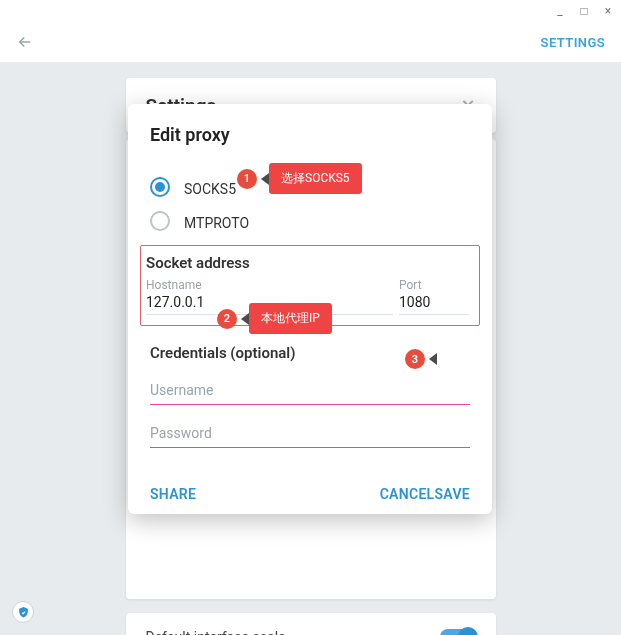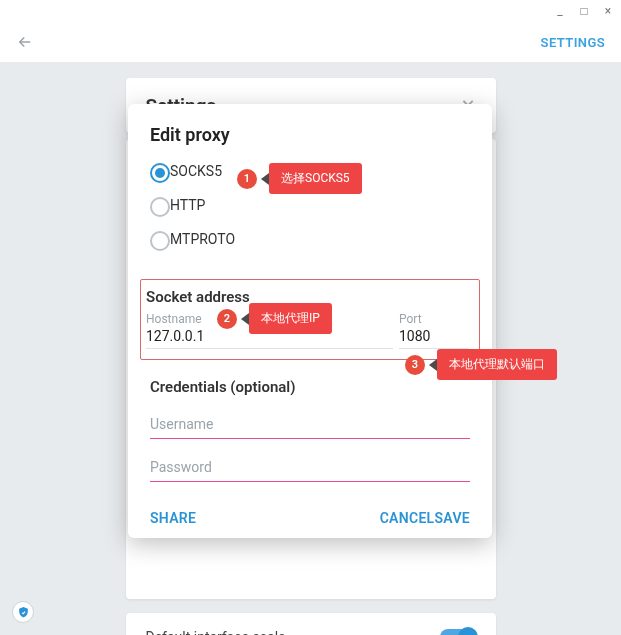--- a/index.html
+++ b/index.html
@@ -22,39 +22,39 @@
     .scale-label{font-size:14px;color:#444}
     .toggle{width:36px;height:16px;border-radius:10px;background:#4ea7e0;position:relative}
     .toggle::after{content:"";position:absolute;right:-2px;top:-2px;width:20px;height:20px;background:#2a93d5;border-radius:50%}
 
     .shield{position:absolute;left:12px;bottom:12px;width:22px;height:22px;border-radius:50%;background:#fff;border:1px solid #ccd5db;display:flex;align-items:center;justify-content:center}
     .shield svg{width:13px;height:13px}
 
     
     .modal{position:absolute;left:128px;top:104px;width:364px;background:#fff;border-radius:6px;box-shadow:0 6px 24px rgba(0,0,0,.25);padding:20px 22px 12px 22px;z-index:10}
     .modal h2{font-size:18px;font-weight:600;color:#222;margin-bottom:18px}
-    .opt{display:flex;align-items:flex-start;height:34px;cursor:pointer;position:relative}
+    .opt{display:flex;align-items:flex-end;gap:14px;height:34px;cursor:pointer;position:relative}
     .radio{width:20px;height:20px;border:2px solid #bcc4ca;border-radius:50%;display:flex;align-items:center;justify-content:center;flex-shrink:0}
     .radio.selected{border-color:#2a93d5}
     .radio.selected::after{content:"";width:10px;height:10px;background:#2a93d5;border-radius:50%}
     .opt span.lbl{font-size:14px;color:#333}
 
     .section-title{font-size:15px;font-weight:600;color:#333;margin:18px 0 6px 0}
     .highlight-box{border:1px solid #d66;border-radius:2px;padding:8px 10px 10px 5px;margin:14px -10px 0 -10px}
     .highlight-box .section-title{margin-top:0}
     .fields{display:flex;gap:6px}
     .field{flex:1;border-bottom:1px solid #dde3e7}
     .field.port{flex:0 0 70px}
     .field .fl{font-size:12px;color:#9aa4ab;margin-bottom:2px}
     .field .fv{font-size:14px;color:#222;padding-bottom:4px}
     .ph{color:#9aa4ab}
     .plain-field{border-bottom:1px solid #ec4899;margin-top:14px}
     .plain-field .fv{font-size:14px;padding:6px 0}
 
-    .modal-actions{display:flex;justify-content:space-between;align-items:center;margin-top:28px}
+    .modal-actions{display:flex;justify-content:space-between;align-items:center;margin-top:38px}
     .actions-right{display:flex;}
     .mbtn{font-size:14px;font-weight:600;color:#2a93d5;letter-spacing:.3px;cursor:pointer}
 
     
     .ann{position:absolute;display:flex;align-items:center;z-index:20;font-size:13px}
     .ann .num{width:20px;height:20px;background:#e74c3c;border-radius:50%;color:#fff;display:flex;align-items:center;justify-content:center;font-size:11px;font-weight:600;flex-shrink:0}
     .ann .arrow-left{width:0;height:0;border-top:6px solid transparent;border-bottom:6px solid transparent;border-right:8px solid #4b4b4b;margin-left:4px}
     .ann .tip{background:#ef4444;color:#fff;padding:7px 12px;border-radius:3px;white-space:nowrap;font-size:12px}
   </style>
 </head>
@@ -97,24 +97,20 @@
 
 <div class="modal">
   <h2>Edit proxy</h2>
 
   <div class="opt">
     <div class="radio selected"></div>
     <span class="lbl">SOCKS5</span>
   </div>
   <div class="opt">
     <div class="radio"></div>
-    <span class="lbl">HTTP</span>
-  </div>
-  <div class="opt">
-    <div class="radio"></div>
     <span class="lbl">MTPROTO</span>
   </div>
 
   <div class="highlight-box">
     <div class="section-title">Socket address</div>
     <div class="fields">
       <div class="field">
         <div class="fl">Hostname</div>
         <div class="fv">127.0.0.1</div>
       </div>
@@ -148,14 +144,13 @@
   <div class="tip">选择SOCKS5</div>
 </div>
 <div class="ann" style="left:217px;top:303px">
   <div class="num">2</div>
   <div class="arrow-left"></div>
   <div class="tip">本地代理IP</div>
 </div>
 <div class="ann" style="left:405px;top:349px">
   <div class="num">3</div>
   <div class="arrow-left"></div>
-  <div class="tip">本地代理默认端口</div>
 </div>
 
 </body></html>

